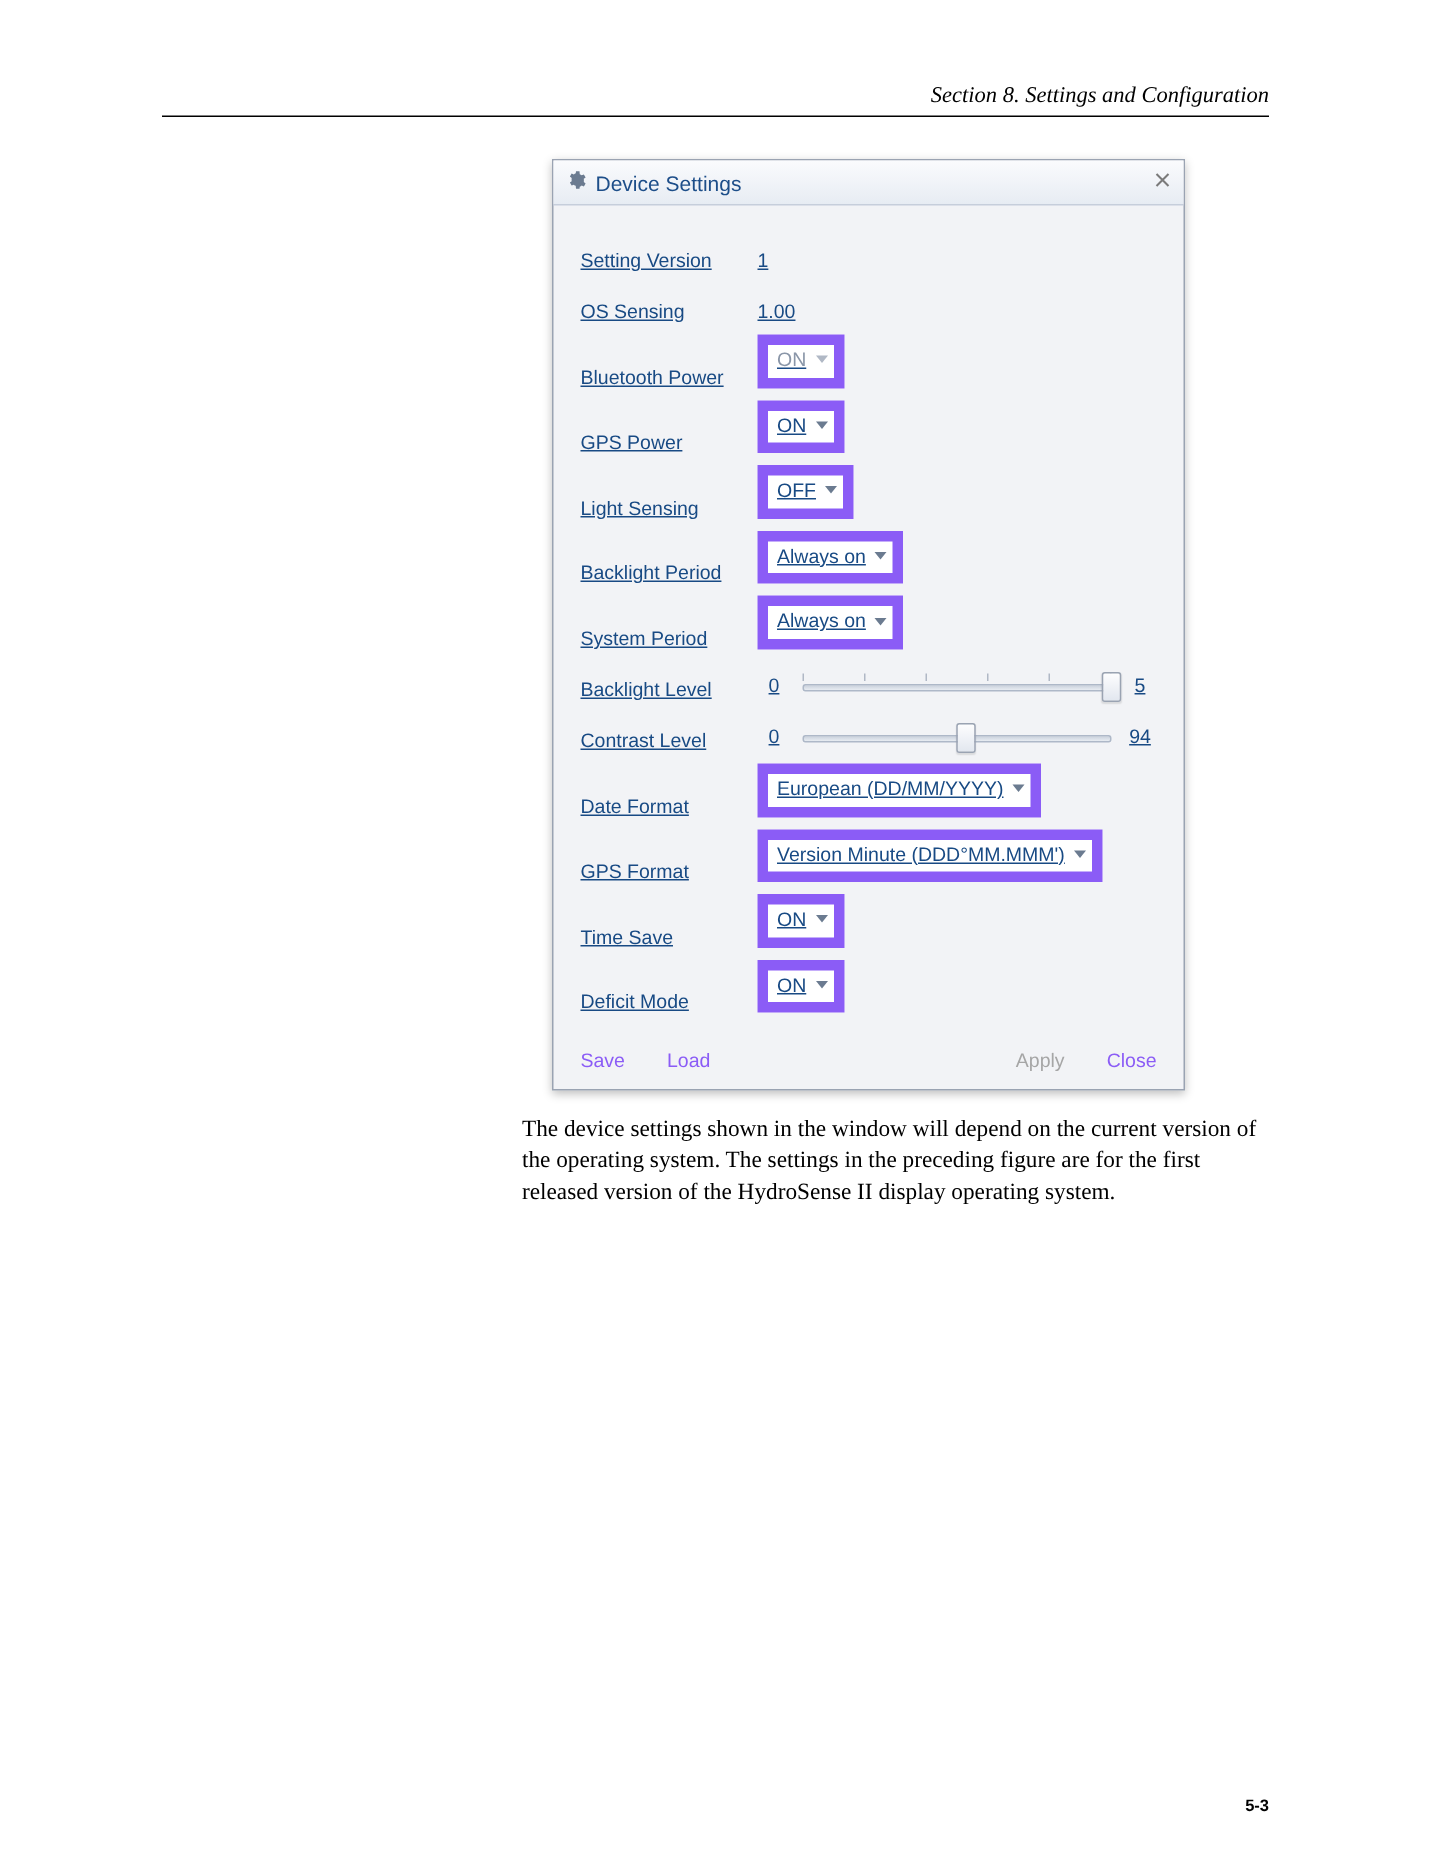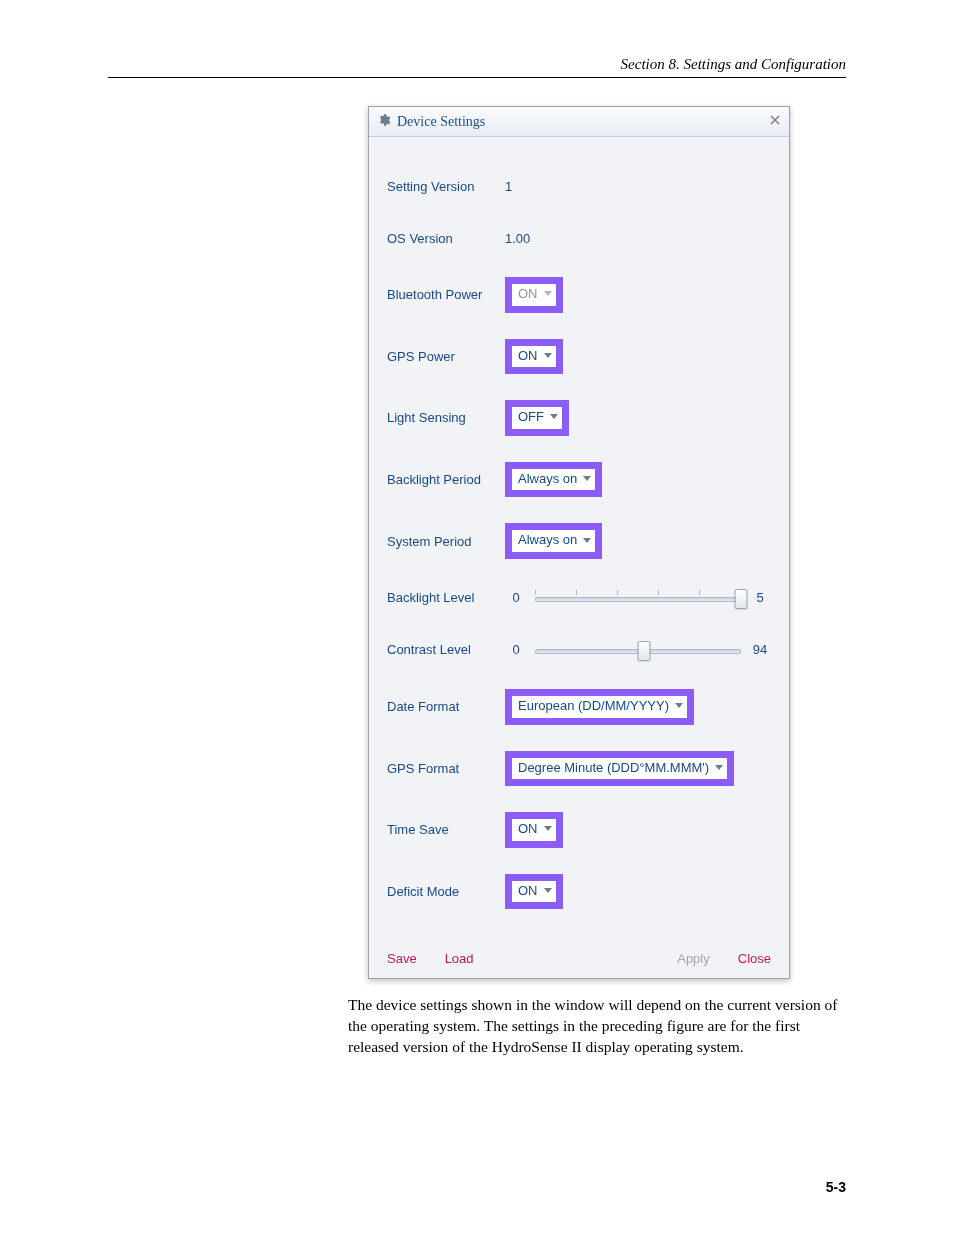--- a/index.html
+++ b/index.html
@@ -31,23 +31,23 @@
     line-height:1.35;
   }
   .outro-text{
     font-size:15.5px;
     margin:16px 0 0 240px;
     line-height:1.35;
     max-width:510px;
   }
   .page-number{
     position:absolute;
-    right:108px;bottom:40px;
+    right:108px;bottom:25px;
     font-family:Arial,Helvetica,sans-serif;
-    font-size:14px;
+    font-size:11px;
     font-weight:bold;
   }
 
   
   .dialog{
     margin-left:260px;
     width:420px;
     background:#f2f3f6;
     border:1px solid #9aa3b2;
     box-shadow:0 2px 6px rgba(0,0,0,0.25);
@@ -56,30 +56,31 @@
     color:#184a84;
   }
   .titlebar{
     display:flex;align-items:center;
     padding:6px 8px;
     background:linear-gradient(#fafbfd,#e7ecf3);
     border-bottom:1px solid #c6cedb;
     color:#1d4e89;
     font-size:14px;
   }
-  .titlebar .title-text{flex:1;font-family:Liberation Serif, serif;}
+  .titlebar .title-text{flex:1;}
   .gear-icon{display:inline-block;color:#6b7b90;margin-right:6px;font-size:14px;}
   .close-x{color:#6a6a6a;font-size:13px;cursor:default;}
   .dialog-body{
     padding:10px 18px 6px 18px;
   }
   .row{
-    display:flex;align-items:center;
-    margin:26px 0;
+    display:flex;align-items:flex-end;
+    margin:8px 0;
     min-height:26px;
+    text-decoration:underline;
   }
   .row .label{
     width:118px;
     flex:0 0 118px;
     color:#184a84;
     font-size:13px;
   }
   .row .value-static{
     color:#184a84;
     font-size:13px;
@@ -141,21 +142,21 @@
 
   
   .button-row{
     display:flex;align-items:center;
     padding:10px 18px 12px 18px;
     gap:28px;
   }
   .button-row .spacer{flex:1;}
   .btn{
     font-size:13px;
-    color:#be185d;
+    color:#8b5cf6;
     cursor:default;
   }
   .btn.disabled{color:#a6a6a6;text-align:center;}
 </style>
 </head>
 <body>
 
 <div class="page">
   <div class="section-header">Section 8.  Settings and Configuration</div>
   <hr class="header-rule">
@@ -176,21 +177,21 @@
       </span>
     </div>
 
     <div class="dialog-body">
 
       <div class="row">
         <span class="label">Setting Version</span>
         <span class="value-static">1</span>
       </div>
       <div class="row">
-        <span class="label">OS Version</span>
+        <span class="label">OS Sensing</span>
         <span class="value-static">1.00</span>
       </div>
 
       <div class="row">
         <span class="label">Bluetooth Power</span>
         <span class="combo disabled">
           <span>ON</span>
           <span class="caret"></span>
         </span>
       </div>
@@ -257,21 +258,21 @@
       <div class="row">
         <span class="label">Date Format</span>
         <span class="combo">
           <span>European (DD/MM/YYYY)</span>
           <span class="caret"></span>
         </span>
       </div>
       <div class="row">
         <span class="label">GPS Format</span>
         <span class="combo">
-          <span>Degree Minute (DDD°MM.MMM')</span>
+          <span>Version Minute (DDD°MM.MMM')</span>
           <span class="caret"></span>
         </span>
       </div>
       <div class="row">
         <span class="label">Time Save</span>
         <span class="combo">
           <span>ON</span>
           <span class="caret"></span>
         </span>
       </div>

